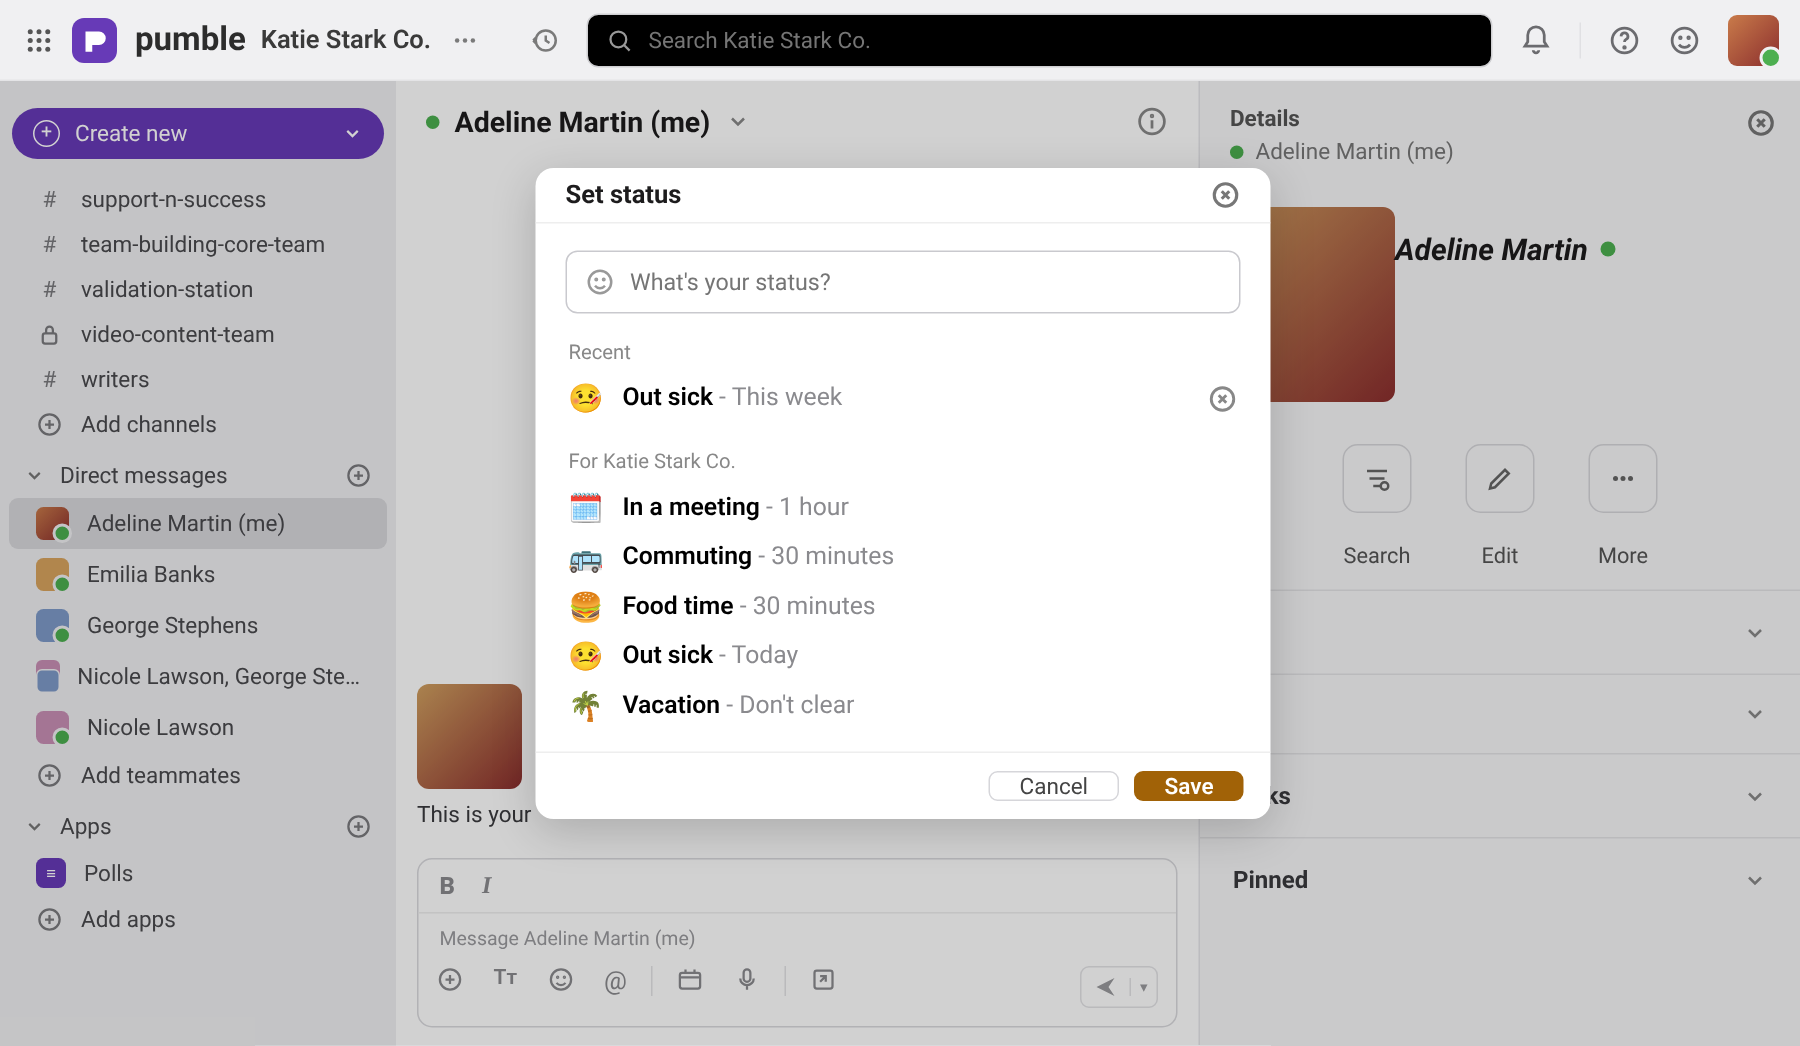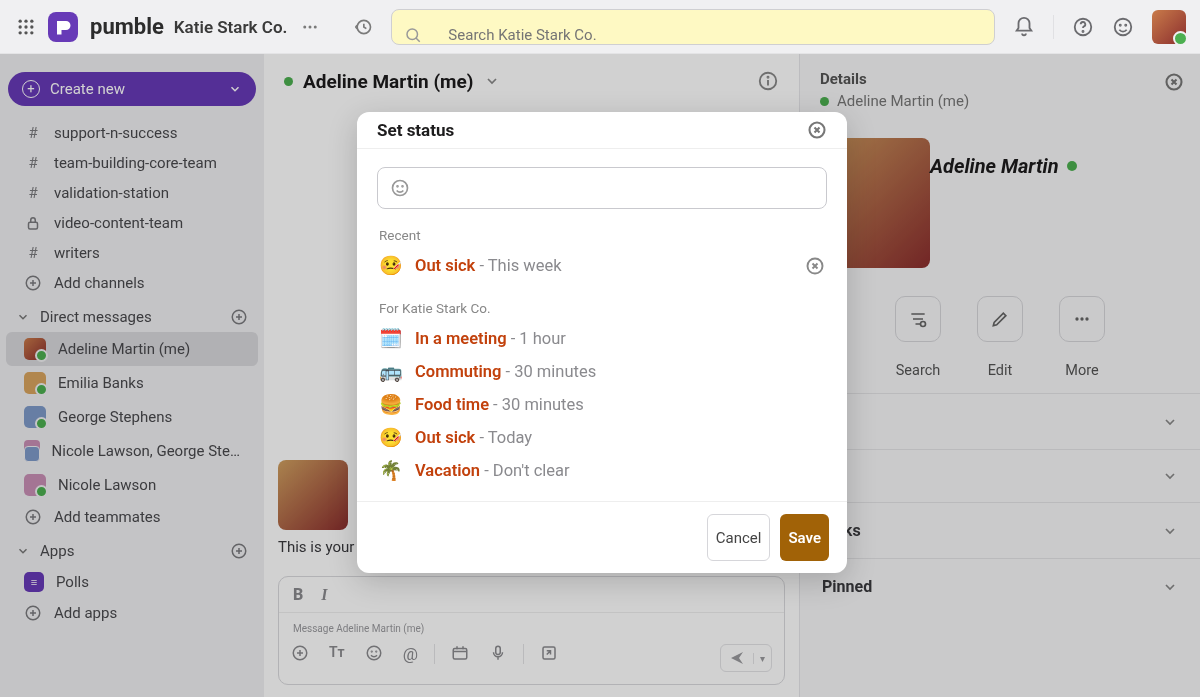--- a/index.html
+++ b/index.html
@@ -4,21 +4,21 @@
 <style>
   * { box-sizing: border-box; margin: 0; padding: 0; font-family: -apple-system, BlinkMacSystemFont, "Segoe UI", Roboto, Helvetica, Arial, sans-serif; }
   body { background: #f0f0f2; width: 1200px; height: 697px; overflow: hidden; position: relative; color: #1d1c1d; }
   .topbar { height: 54px; display: flex; align-items: center; padding: 0 14px; gap: 10px; border-bottom: 1px solid #e4e4e6; }
   .wafflebtn { width: 24px; height: 24px; display:flex; align-items:center; justify-content:center; color:#555;}
   .logo-badge { width: 30px; height: 30px; border-radius: 8px; background: #673ab7; display: flex; align-items: center; justify-content: center; color:#fff; font-size:16px; font-weight:bold;}
   .brand { font-size: 22px; font-weight: 700; color: #2c2c2c; margin-left:2px;}
   .ws-name { font-size: 17px; font-weight: 600; color:#3a3a3a; }
   .ws-menu-icon { color:#7a7a7a; }
   .history-icon { color:#7a7a7a; margin: 0 8px;}
-  .search { flex: 0 0 604px; height: 36px; border: 1px solid #cfcfd2; border-radius: 8px; display: flex; align-items: flex-end; padding: 0 12px; gap: 26px; color:#888; background:#fef9c3;}
+  .search { flex: 0 0 604px; height: 36px; border: 1px solid #cfcfd2; border-radius: 8px; display: flex; align-items: center; padding: 0 12px; gap: 10px; color:#888; background:#000000;}
   .search input { border: none; background: transparent; flex:1; font-size:15px; color:#888; outline:none;}
   .top-right { margin-left: auto; display:flex; align-items:center; gap:18px; color:#6b6b6f;}
   .top-right .divider { width:1px; height:24px; background:#e0e0e3;}
   .avatar-small { width:34px; height:34px; border-radius:6px; background: linear-gradient(135deg,#c97b4a 0%, #8b2e2e 100%); position:relative;}
   .avatar-small::after{content:""; position:absolute; bottom:-2px; right:-2px; width:11px; height:11px; border-radius:50%; background:#4caf50; border:2px solid #f0f0f2;}
   .main { display:flex; height: calc(697px - 54px); }
   .sidebar { width: 264px; padding-top:10px; overflow:hidden;}
   .create-btn { margin: 8px 8px 12px 8px; height: 34px; border-radius: 18px; background:#673ab7; color:#fff; display:flex; align-items:center; padding:0 14px; font-size:15px; gap:10px; position:relative;}
   .create-btn .plus { width:18px;height:18px;border-radius:50%;border:1.5px solid #fff; display:flex;align-items:center;justify-content:center; font-size:13px; line-height:0;}
   .create-btn .chev { margin-left:auto;}
@@ -42,21 +42,21 @@
   .presence-dot{width:9px;height:9px;border-radius:50%;background:#4caf50;}
   .convo-title{font-size:19px;font-weight:700;}
   .convo-header .chev{color:#888;}
   .convo-header .info{margin-left:auto;color:#888;}
   .convo-body { flex:1; display:flex; flex-direction:column; justify-content:flex-end; padding: 0 14px 12px 14px;}
   .self-block{ display:flex; flex-direction:column; align-items:flex-start; margin: 0 0 20px 0;}
   .self-avatar{ width:70px;height:70px;border-radius:8px;background:linear-gradient(135deg,#d0a060 0%, #8b2e2e 100%); margin-bottom:8px;}
   .self-text{font-size:15px;color:#3a3a3e;text-align:right;}
   .composer{ border:1px solid #d9d9dd; border-radius:10px; }
   .comp-toolbar{ height:36px; display:flex; align-items:center; padding:0 14px; gap:18px; color:#8a8a8e; border-bottom:1px solid #eee;}
-  .comp-input{ padding:10px 14px; color:#9a9a9e; font-size:10px;}
+  .comp-input{ padding:10px 14px; color:#9a9a9e; font-size:13px;}
   .comp-actions{ height:40px; display:flex; align-items:flex-start; padding:0 12px; gap:20px; color:#8a8a8e;}
   .comp-actions .div{ width:1px;height:20px;background:#e3e3e6; margin:0 -4px;}
   .comp-actions .send-group{ margin-left:auto; display:flex; align-items:center; border:1px solid #e3e3e6; border-radius:6px; height:28px;}
   .comp-actions .send-group .send{ padding:0 8px; color:#9a9a9e;}
   .comp-actions .send-group .arrow{ border-left:1px solid #e3e3e6; padding:0 6px; color:#9a9a9e; font-size:10px;}
   .details { width: 400px; background:#f7f7f8; position:relative;}
   .details-header{ padding:16px 20px 8px 20px; position:relative;}
   .details-title{font-size:15px;font-weight:700;color:#555;}
   .details-sub{ display:flex; align-items:center; gap:8px; margin-top:4px; color:#777; font-size:15px;}
   .details-close{ position:absolute; top:18px; right:16px; color:#777;}
@@ -74,25 +74,25 @@
   .modal{ position:absolute; left:357px; top:112px; width:490px; background:#fff; border-radius:12px; box-shadow:0 8px 30px rgba(0,0,0,0.18); overflow:hidden;}
   .modal-header{ display:flex; padding:8px 20px; border-bottom:1px solid #eee;}
   .modal-title{font-size:17px;font-weight:700;}
   .modal-close{ margin-left:auto; color:#777;}
   .modal-body{ padding: 18px 20px 14px 20px;}
   .status-input{ border:1.5px solid #c9c9ce; border-radius:8px; height:42px; display:flex; align-items:center; padding:0 12px; gap:10px; color:#888;}
   .status-input input{ border:none; outline:none; flex:1; font-size:15.5px; color:#555; background:transparent;}
   .sec-label{ font-size:13.5px; color:#888; margin:18px 0 6px 2px;}
   .status-row{ display:flex; align-items:center; gap:12px; padding:5px 2px; font-size:16.5px;}
   .status-row .emoji{ width:24px; text-align:center; font-size:19px;}
-  .status-row .txt strong{font-weight:600; color:#c2410c;}
+  .status-row .txt strong{font-weight:600; color:#000000;}
   .status-row .txt span.dur{ color:#8a8a8e;}
   .status-row .del{ margin-left:auto; color:#888;}
   .modal-footer{ border-top:1px solid #eee; padding:12px 18px; display:flex; justify-content:flex-end; gap:10px;}
-  .btn{ height:47px; padding:0 8px; border-radius:6px; font-size:15px; display:flex; align-items:center; cursor:default;}
+  .btn{ height:20px; padding:0 20px; border-radius:6px; font-size:15px; display:flex; align-items:center; cursor:default;}
   .btn.cancel{ border:1px solid #d6d6da; background:#fff; color:#444;}
   .btn.save{ background:#a16207; color:#fff; font-weight:600;}
   svg{display:block;}
   .ico{width:20px;height:20px;}
   .ico18{width:18px;height:18px;}
   .ico22{width:22px;height:22px;}
 </style>
 </head>
 <body>
 
@@ -476,20 +476,21 @@
   <div class="modal-body">
     <div class="status-input">
       <span>
           <svg class="ico" viewBox="0 0 24 24" fill="none" stroke="#999" stroke-width="2">
             <circle cx="12" cy="12" r="9"></circle>
             <circle cx="9" cy="10" r="0.6" fill="#999"></circle>
             <circle cx="15" cy="10" r="0.6" fill="#999"></circle>
             <path d="M8 15c1 1.2 2.4 2 4 2s3-.8 4-2"></path>
           </svg>
         </span>
+      <input placeholder="What's your status?" style="">
     </div>
 
     <div class="sec-label">Recent</div>
     <div class="status-row">
       <span class="emoji">🤒</span>
       <span class="txt"><strong>Out sick</strong> <span class="dur">- <span>This week</span></span></span>
       <span class="del">
           <svg class="ico" viewBox="0 0 24 24" fill="none" stroke="currentColor" stroke-width="2.3">
             <circle cx="12" cy="12" r="9"></circle>
             <path d="M9 9l6 6M15 9l-6 6"></path>

